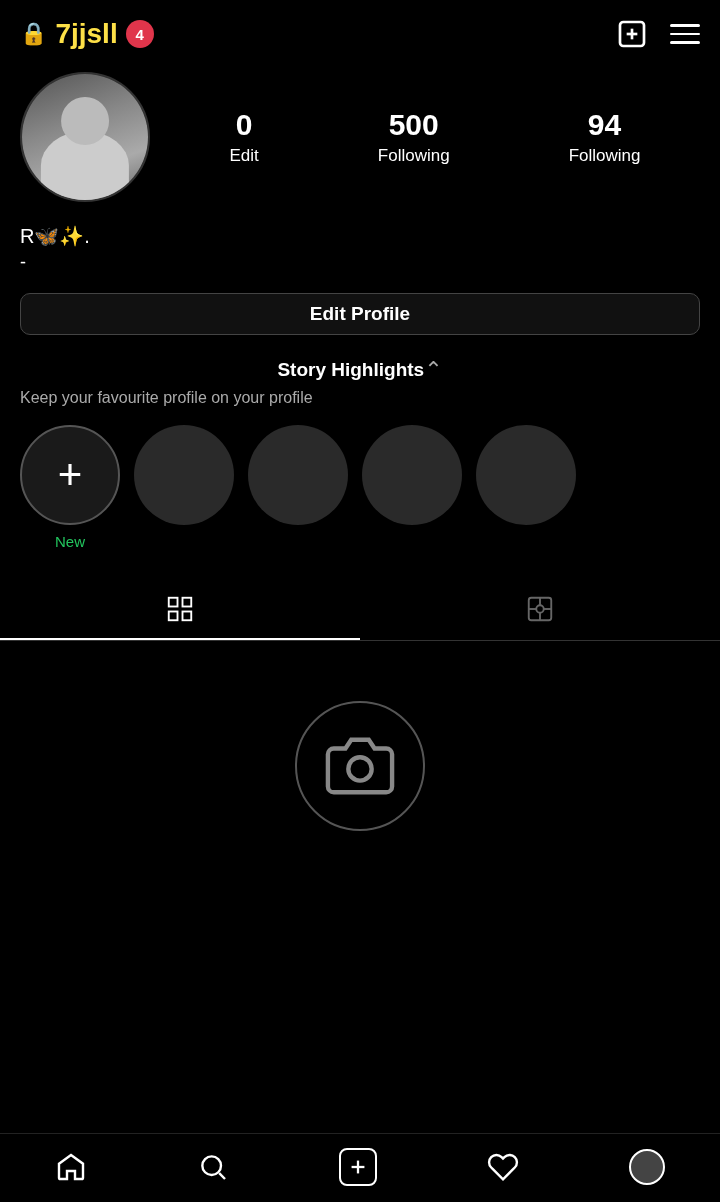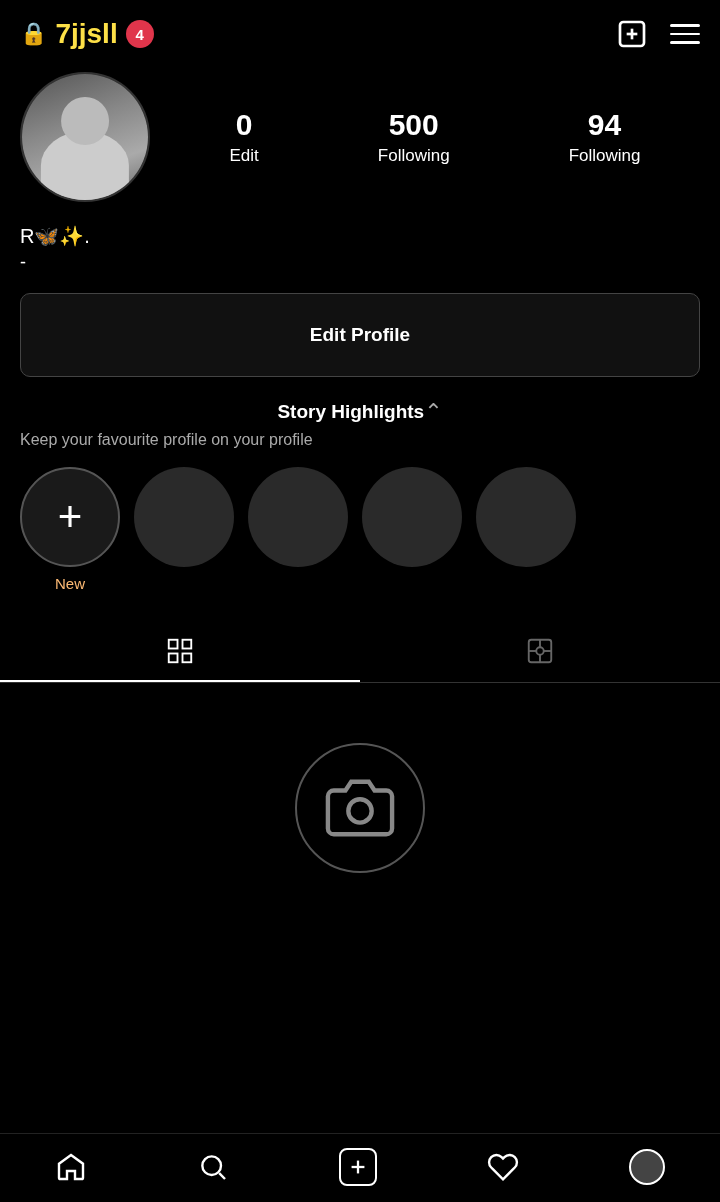--- a/index.html
+++ b/index.html
@@ -176,21 +176,21 @@
     
     .edit-profile-btn {
       display: block;
       width: calc(100% - 40px);
       margin: 0 20px 22px 20px;
       background: #111;
       border: 1.5px solid #444;
       color: #fff;
       font-size: 19px;
       font-weight: 700;
-      padding: 30px 0;
+      padding: 9px 0;
       border-radius: 10px;
       cursor: pointer;
       text-align: center;
     }
 
     
     .highlights-section {
       padding: 0 20px;
       margin-bottom: 18px;
     }
@@ -243,21 +243,21 @@
       border: 2px solid #555;
     }
     .plus-icon {
       font-size: 42px;
       color: #fff;
       line-height: 1;
       font-weight: 200;
     }
     .highlight-label {
       font-size: 15px;
-      color: #fdba74;
+      color: #22c55e;
     }
 
     
     .tabs-section {
       display: flex;
       border-bottom: 1px solid #333;
       margin-bottom: 0;
     }
     .tab-item {
       flex: 1;

